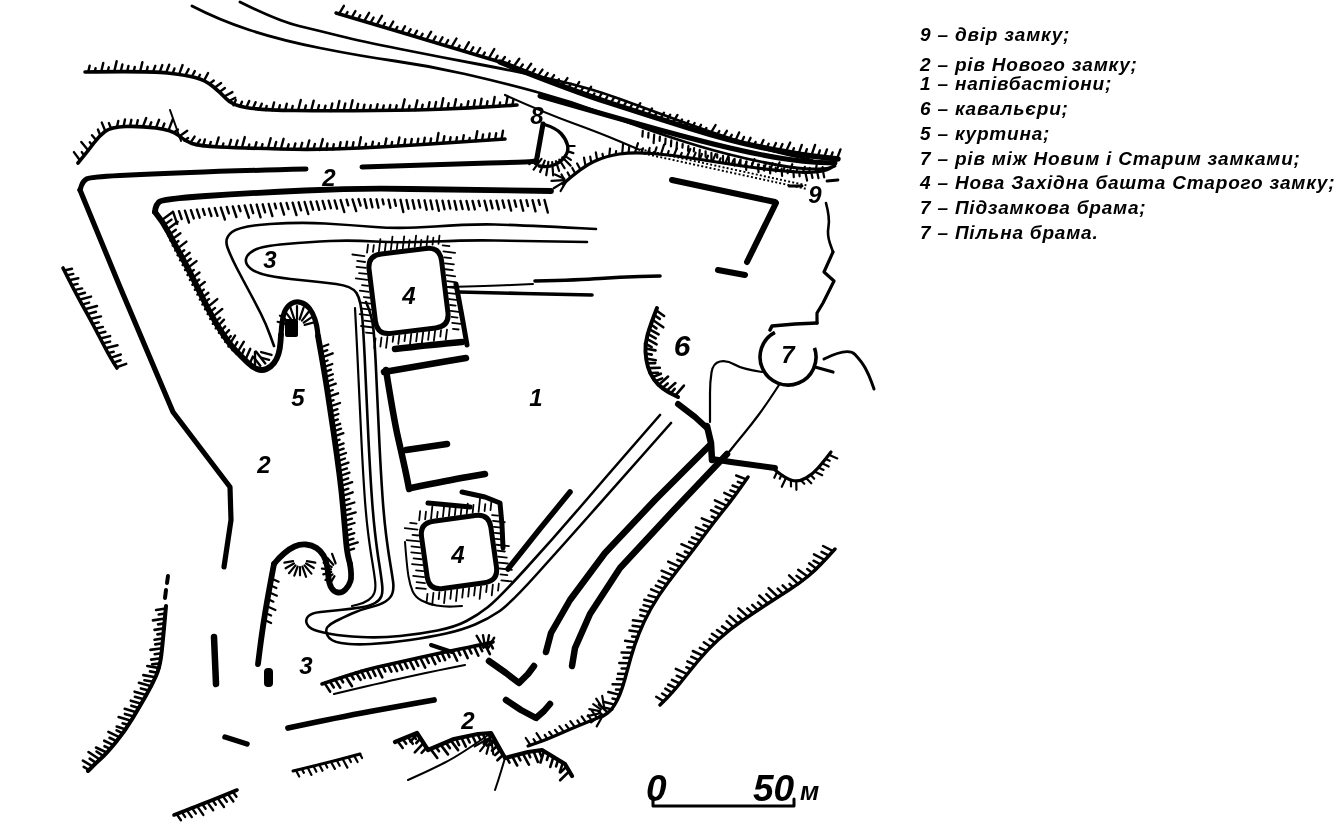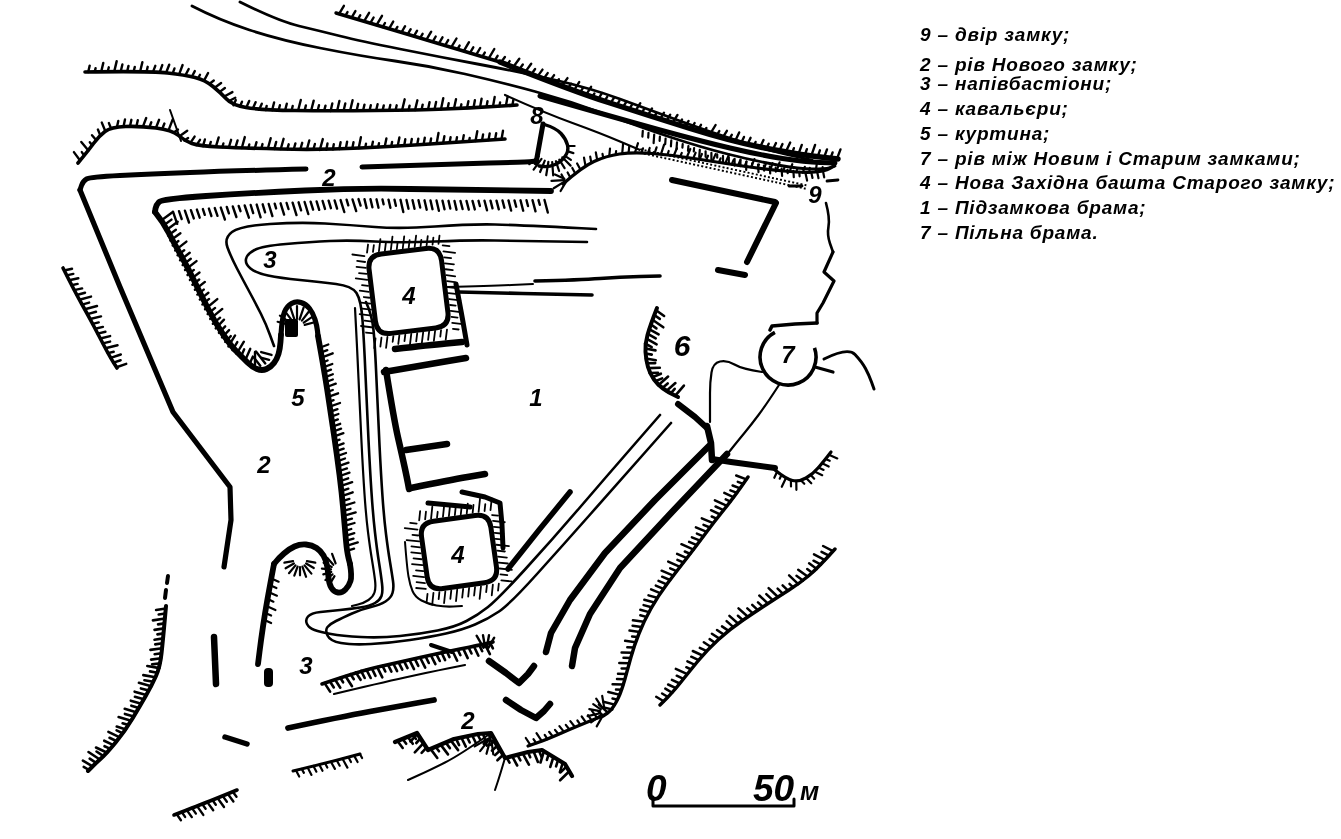--- a/index.html
+++ b/index.html
@@ -1137,21 +1137,21 @@
 <text x="646" y="801" font-family="Liberation Sans, sans-serif" font-size="37" font-weight="bold" font-style="italic" fill="#000">0</text>
 
 <text x="753" y="801" font-family="Liberation Sans, sans-serif" font-size="37" font-weight="bold" font-style="italic" fill="#000">50</text>
 
 <text x="800" y="800" font-family="Liberation Sans, sans-serif" font-size="26" font-weight="bold" font-style="italic" fill="#000">м</text>
 </svg>
 
 <div style="position:absolute; left:0; top:0; font-family:'Liberation Sans', sans-serif; font-size:19px; font-weight:bold; font-style:italic; letter-spacing:0.8px; color:#000;">
       <div style="position:absolute; left:920px; top:24px; white-space:nowrap;">9 – двір замку;</div>
       <div style="position:absolute; left:920px; top:54px; white-space:nowrap;">2 – рів Нового замку;</div>
-      <div style="position:absolute; left:920px; top:73px; white-space:nowrap;">3 – напівбастіони;</div>
-      <div style="position:absolute; left:920px; top:98px; white-space:nowrap;">4 – кавальєри;</div>
+      <div style="position:absolute; left:920px; top:73px; white-space:nowrap;">1 – напівбастіони;</div>
+      <div style="position:absolute; left:920px; top:98px; white-space:nowrap;">6 – кавальєри;</div>
       <div style="position:absolute; left:920px; top:123px; white-space:nowrap;">5 – куртина;</div>
       <div style="position:absolute; left:920px; top:148px; white-space:nowrap;">7 – рів між Новим і Старим замками;</div>
       <div style="position:absolute; left:920px; top:172px; white-space:nowrap;">4 – Нова Західна башта Старого замку;</div>
-      <div style="position:absolute; left:920px; top:197px; white-space:nowrap;">1 – Підзамкова брама;</div>
+      <div style="position:absolute; left:920px; top:197px; white-space:nowrap;">7 – Підзамкова брама;</div>
       <div style="position:absolute; left:920px; top:222px; white-space:nowrap;">7 – Пільна брама.</div>
     </div>
 </div>
 
 </body></html>

